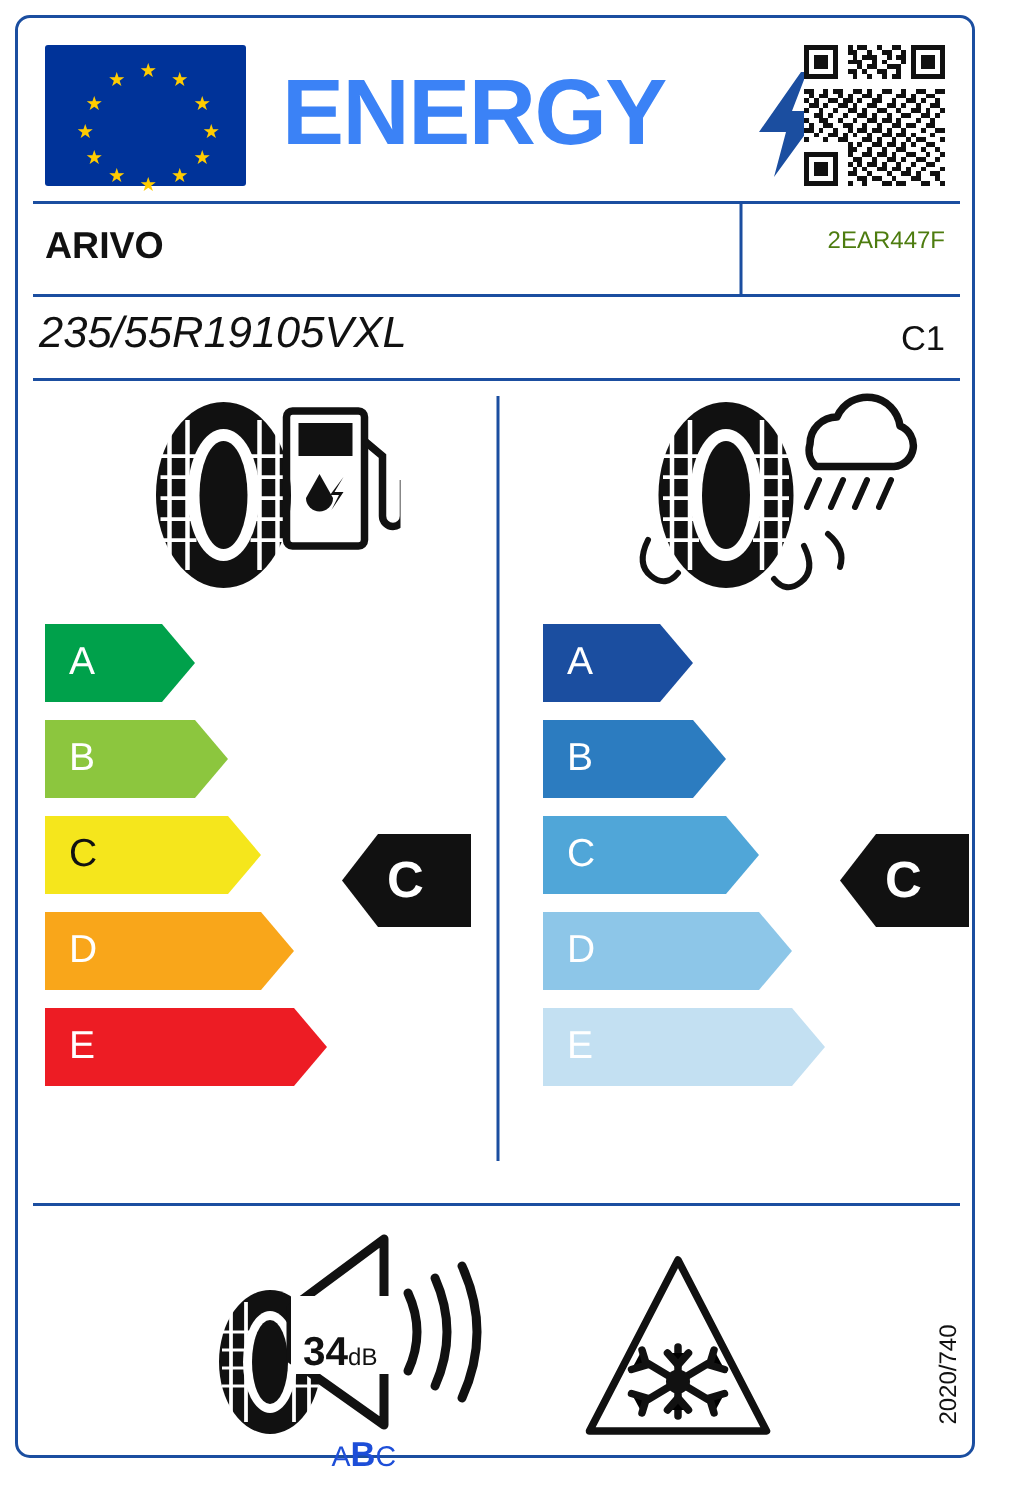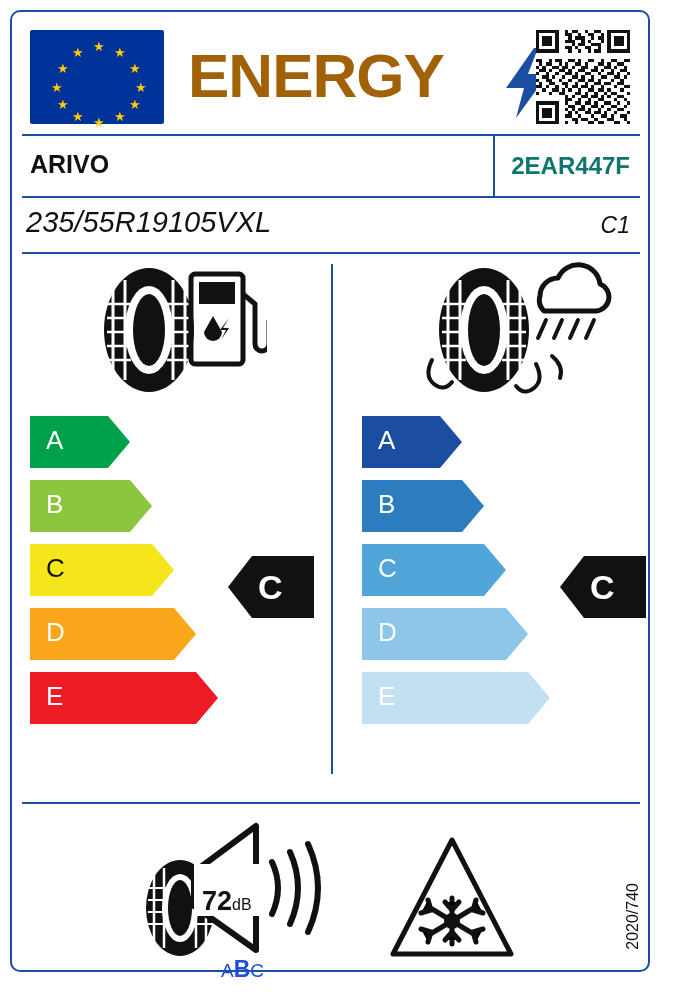--- a/index.html
+++ b/index.html
@@ -46,21 +46,21 @@
     color: #FFCC00;
     font-size: 13px;
     line-height: 13px;
   }
   .energy-word {
     position: absolute;
     left: 176px; top: 28px;
     font-size: 62px;
     font-weight: bold;
     letter-spacing: -1px;
-    color: #a16207;
+    color: #3b82f6;
     font-family: "Liberation Sans", sans-serif;
   }
   .bolt {
     position: absolute;
     left: 492px; top: 36px;
     width: 44px; height: 70px;
   }
   .qr {
     position: absolute;
     right: 18px; top: 18px;
@@ -81,43 +81,42 @@
   .brand-name {
     position: absolute;
     left: 18px; top: 14px;
     font-size: 25px;
     font-weight: bold;
     color: #111;
   }
   .type-code {
     position: absolute;
     right: 18px; top: 16px;
-    font-size: 24px;
-    color: #0f766e;
-    font-weight: bold;
+    font-size: 16px;
+    color: #4d7c0f;
+    font-weight: normal;
   }
   .size-row {
     position: absolute;
     left: 0; top: 186px;
     width: 100%;
     height: 54px;
   }
   .tyre-size {
     position: absolute;
     left: 14px; top: 8px;
     font-size: 29px;
     color: #111;
     font-style: italic;
   }
   .tyre-class {
     position: absolute;
     right: 18px; top: 14px;
     font-size: 23px;
     color: #111;
-    font-style: italic;
   }
 
   
   .panel-divider {
     position: absolute;
     left: 319px;
     top: 252px;
     width: 2px;
     height: 510px;
     background: #1b4ea0;
@@ -640,21 +639,21 @@
     <rect x="62" y="52" width="66" height="52" fill="#fff"></rect>
     <path d="M62 52 L62 104" stroke="#fff" stroke-width="0"></path>
     <g fill="none" stroke="#111" stroke-width="6" stroke-linecap="round">
       <path d="M140 50 q12 26 0 52"></path>
       <path d="M158 40 q16 36 0 72"></path>
       <path d="M176 32 q20 44 0 88"></path>
     </g>
   </svg>
 
   <div class="noise-db">
-    <span>72</span><span class="unit">dB</span>
+    <span>34</span><span class="unit">dB</span>
   </div>
 
   <div class="noise-classes">
     <span>A</span><b>B</b><span>C</span>
   </div>
 
   <svg class="pict" style="left:375px; top:820px; width:130px; height:130px;" viewBox="0 0 130 130">
     <path d="M65 8 L124 122 L6 122 Z" fill="none" stroke="#111" stroke-width="5" stroke-linejoin="round"></path>
     <g stroke="#111" stroke-width="5" stroke-linecap="round">
       <path d="M65 66 L65 112"></path>

